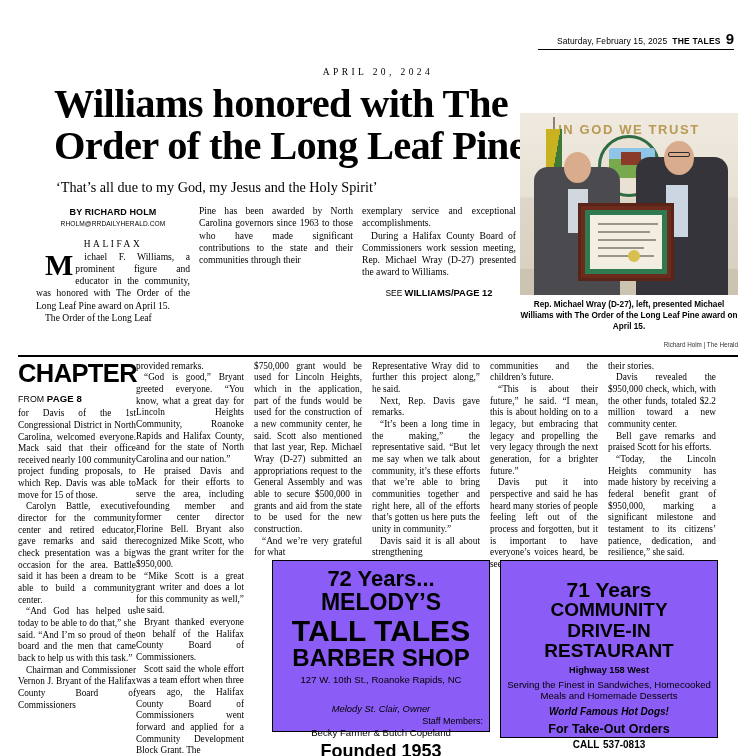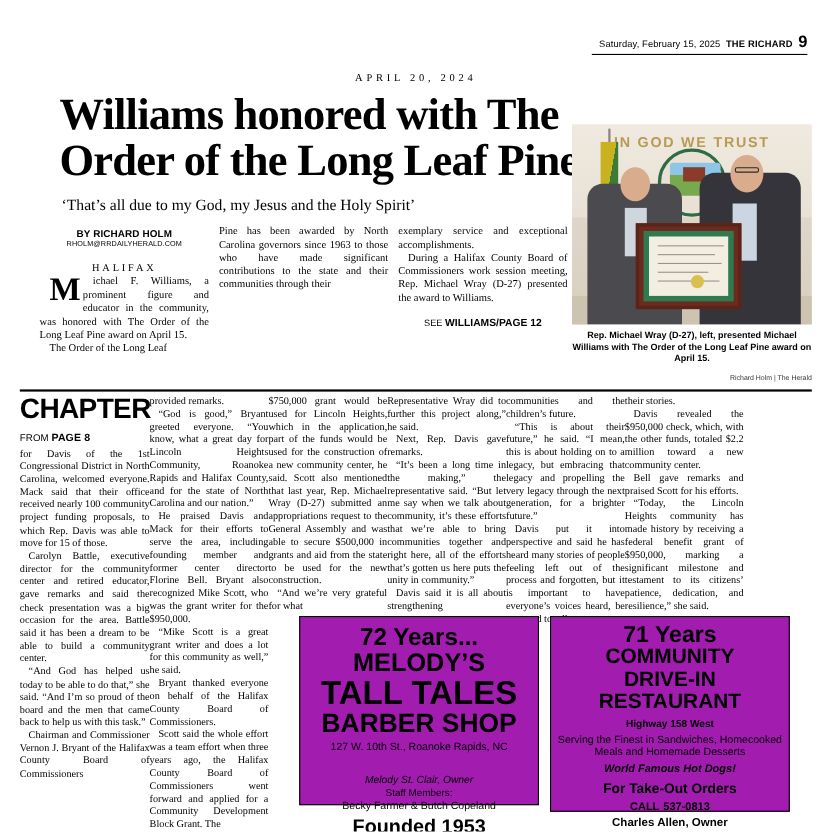--- a/index.html
+++ b/index.html
@@ -116,44 +116,44 @@
   .chapter-title {
     font-family:"Liberation Sans", sans-serif; font-weight:bold;
     font-size:25.5px; letter-spacing:-.6px; line-height:1;
   }
   .chapter-from {
     font-family:"Liberation Sans", sans-serif; font-size:8.8px;
     margin-top:7px; letter-spacing:.1px;
   }
   .chapter-from b { font-size:9.6px; }
 
-  .body-cols { display:flex; flex:1; }
+  .body-cols { display:flex; gap:10px; flex:1; }
   .bcol { width:108px; font-size:9.3px; line-height:1.255; text-align:justify; }
   .bcol p { margin:0; text-indent:8px; }
   .bcol p.noind { text-indent:0; }
   .col1-top { width:118px; font-size:9.3px; line-height:1.255;
               text-align:justify; margin-top:4px; }
   .col1-top p { margin:0; text-indent:8px; }
   .col1-top p.noind { text-indent:0; }
 
   
   .ads { position:absolute; left:272px; bottom:18px; display:flex; gap:10px; }
-  .ad { border:1.4px solid #000; background:#a21caf; text-align:center; }
+  .ad { border:1.4px solid #000; background:#8b5cf6; text-align:center; }
   .ad1 { width:218px; height:172px; padding:7px 6px; }
-  .ad2 { width:218px; height:178px; padding:6px 6px; }
+  .ad2 { width:218px; height:178px; padding:18px 6px; }
   .a-l1 { font-family:"Liberation Sans", sans-serif; font-weight:bold; font-size:22px; line-height:1.04; }
   .a-l2 { font-family:"Liberation Sans", sans-serif; font-weight:bold; font-size:23px; line-height:1.04; }
   .a-l3 { font-family:"Liberation Sans", sans-serif; font-weight:bold; font-size:30px; line-height:1.04; }
   .a-l4 { font-family:"Liberation Sans", sans-serif; font-weight:bold; font-size:24px; line-height:1.04; }
   .a-addr { font-family:"Liberation Sans", sans-serif; font-size:9.6px; margin-top:3px; }
   .a-phone { font-family:"Liberation Sans", sans-serif; font-weight:bold;
              font-size:20px; letter-spacing:.3px; margin-top:2px; }
   .a-owner { font-family:"Liberation Sans", sans-serif; font-style:italic;
              font-size:9.4px; margin-top:18px; }
-  .a-staff { font-family:"Liberation Sans", sans-serif; font-size:9px; margin-top:2px; }
+  .a-staff { font-family:"Liberation Sans", sans-serif; font-size:9px; margin-top:2px;text-align:right; }
   .a-names { font-family:"Liberation Sans", sans-serif; font-size:9.6px; margin-top:1px; }
   .a-found { font-family:"Liberation Sans", sans-serif; font-weight:bold;
              font-size:18px; margin-top:3px; }
   .b-l1 { font-family:"Liberation Sans", sans-serif; font-weight:bold; font-size:21px; line-height:1.02; }
   .b-l2 { font-family:"Liberation Sans", sans-serif; font-weight:bold; font-size:19px; line-height:1.08; }
   .b-hwy { font-family:"Liberation Sans", sans-serif; font-weight:bold; font-size:9.2px; margin-top:3px; }
   .b-serv { font-family:"Liberation Sans", sans-serif; font-size:9.6px; line-height:1.2; margin-top:4px; }
   .b-dogs { font-family:"Liberation Sans", sans-serif; font-style:italic;
             font-weight:bold; font-size:10px; margin-top:4px; }
   .b-take { font-family:"Liberation Sans", sans-serif; font-weight:bold;
@@ -164,21 +164,21 @@
   .b-own { font-family:"Liberation Sans", sans-serif; font-weight:bold;
            font-size:10.5px; margin-top:3px; }
 </style>
 </head>
 <body>
 
 <div class="page">
 
   <div class="masthead">
     <span class="mh-date">Saturday, February 15, 2025</span>
-    <span class="mh-name">THE RICHARD</span>
+    <span class="mh-name">THE TALES</span>
     <span class="mh-page">9</span>
   </div>
   <div class="mh-rule"></div>
 
   <div class="kicker">APRIL 20, 2024</div>
 
   <div class="headline">Williams honored with The Order of the Long Leaf Pine</div>
   <div class="subhead">‘That’s all due to my God, my Jesus and the Holy Spirit’</div>
 
   <div class="top-wrap">

